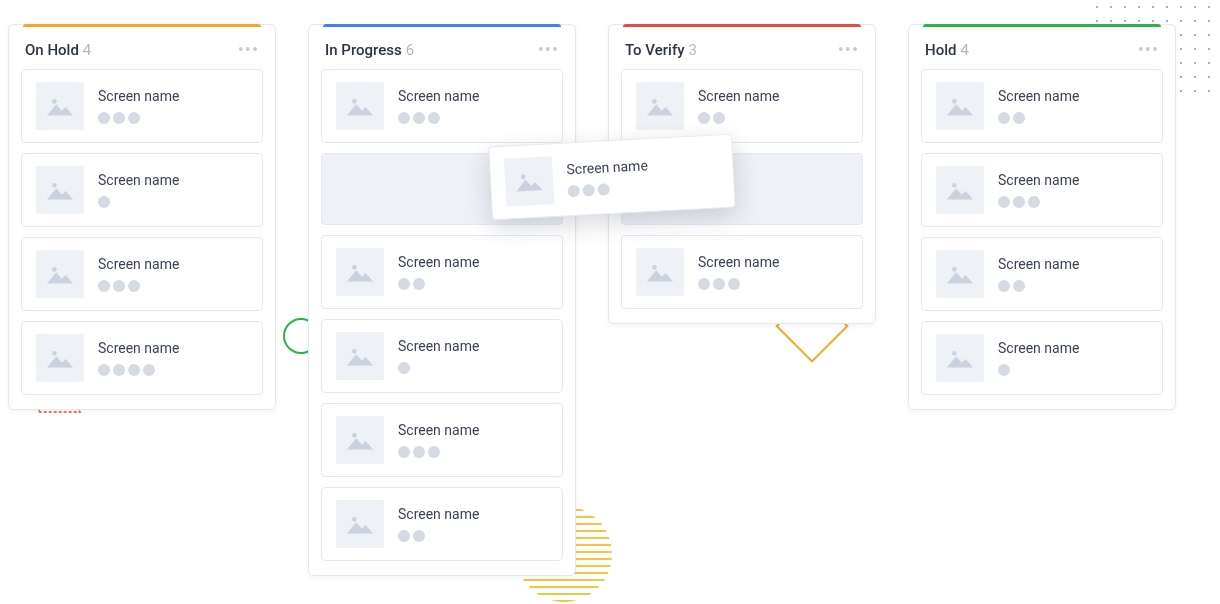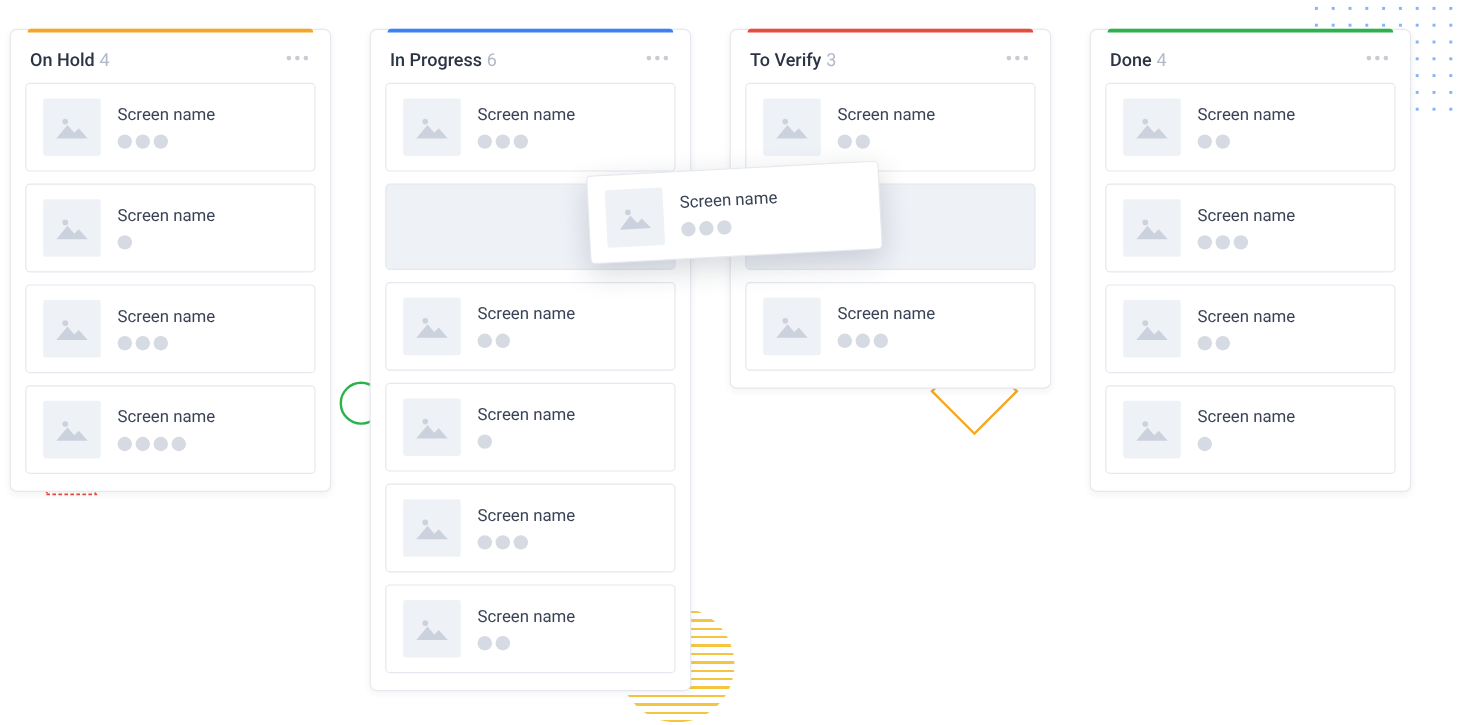--- a/index.html
+++ b/index.html
@@ -357,21 +357,21 @@
               <div class="dot"></div>
               <div class="dot"></div>
             </div>
           </div>
         </div>
       </div>
     </div>
     <div class="column">
       <div class="col-accent" style="background:#2bb24c"></div>
       <div class="col-header">
-        <div class="col-title"><span>Done</span><span class="col-count">4</span></div>
+        <div class="col-title"><span>Hold</span><span class="col-count">4</span></div>
         <div class="col-menu">•••</div>
       </div>
       <div class="cards">
         <div class="card">
           <div class="thumb">
             <svg viewBox="0 0 32 24">
               <circle cx="10" cy="7" r="2.5"></circle>
               <polygon points="2,22 12,10 18,17 22,13 30,22"></polygon>
             </svg>
           </div>

